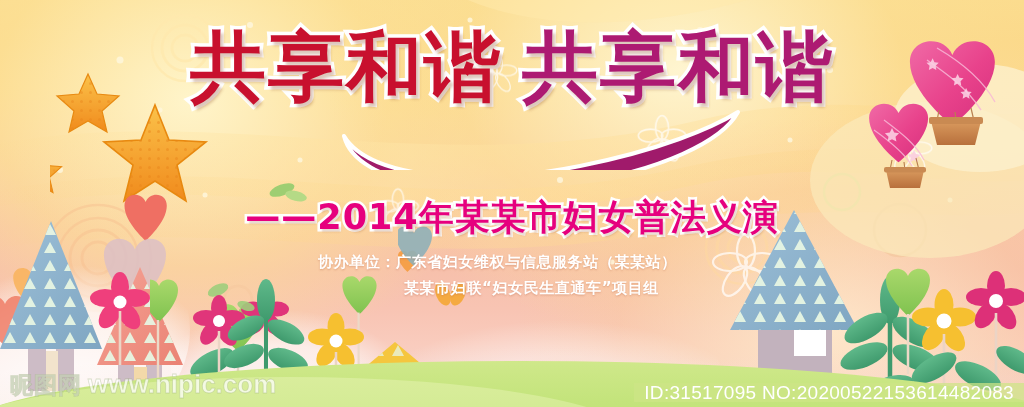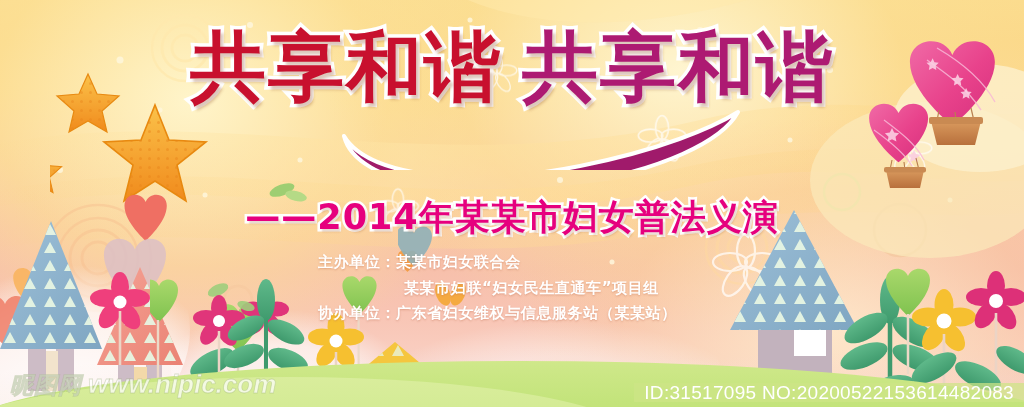--- a/index.html
+++ b/index.html
@@ -81,21 +81,21 @@
     font-size:15px;line-height:25.5px;font-weight:bold;letter-spacing:.6px;
     color:#ffffff;
     text-shadow:0 1px 2px rgba(190,110,80,.45);
     font-family:"DejaVu Sans","Liberation Sans",sans-serif;
   }
   #body-block .ln{white-space:nowrap;}
   #body-block .ind{padding-left:86px;}
 
   
   #wm{position:absolute;left:10px;bottom:6px;display:flex;align-items:baseline;gap:6px;
-      opacity:.78;font-style:italic;}
+      opacity:.78;}
   #wm .cn{font-size:23px;font-weight:bold;color:rgba(255,255,255,.92);
       -webkit-text-stroke:1px rgba(150,170,120,.55);letter-spacing:1px;
       font-family:"DejaVu Sans","Liberation Sans",sans-serif;}
   #wm .en{font-size:26px;font-weight:bold;color:rgba(255,255,255,.92);
       -webkit-text-stroke:.8px rgba(150,170,120,.45);
       font-family:"Liberation Sans",sans-serif;}
 
   #idbar{position:absolute;right:0;bottom:5px;height:19px;padding:0 10px;
       display:flex;align-items:center;
       background:rgba(205,228,135,.72);
@@ -555,23 +555,22 @@
   </svg>
 
   <div id="subtitle">——2014年某某市妇女普法义演</div>
 
   <svg class="lay" style="left:268px;top:178px;" width="40" height="26">
     <ellipse cx="14" cy="12" rx="13" ry="5.5" fill="#9ece72" transform="rotate(-20 14 12)"></ellipse>
     <ellipse cx="28" cy="18" rx="11" ry="4.8" fill="#b5da86" transform="rotate(14 28 18)"></ellipse>
   </svg>
 
   <div id="body-block">
-    <div class="ln">主办单位：某某市妇女联合会</div>
+    <div class="ln">协办单位：广东省妇女维权与信息服务站（某某站）</div>
     <div class="ln ind">某某市妇联“妇女民生直通车”项目组</div>
-    <div class="ln">协办单位：广东省妇女维权与信息服务站（某某站）</div>
   </div>
 
   <div id="wm">
     <span class="cn">昵图网</span>
     <span class="en">www.nipic.com</span>
   </div>
 
   <div id="idbar">
     <span>ID:31517095 NO:20200522153614482083</span>
   </div>

